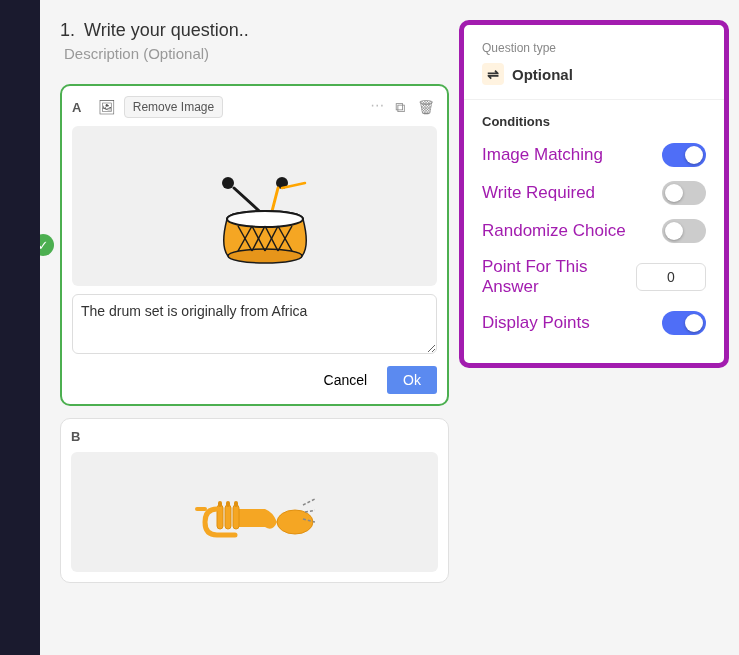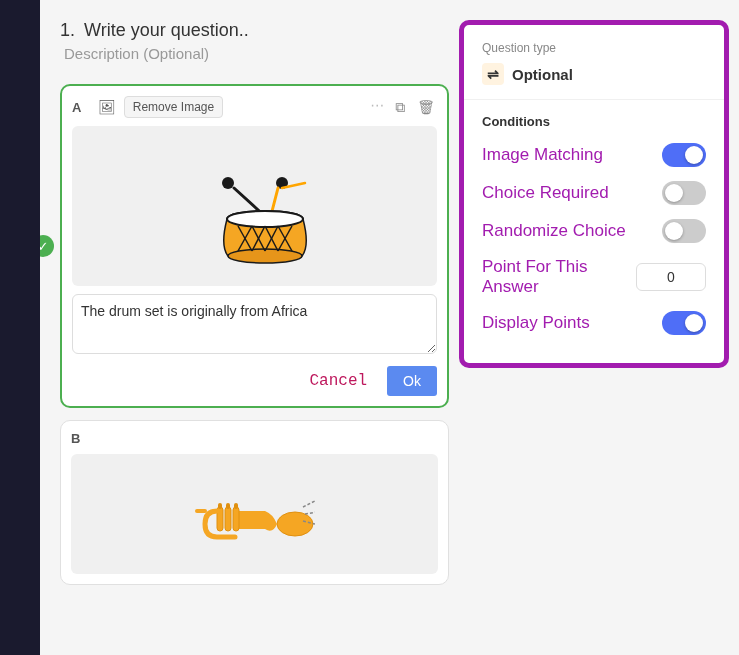--- a/index.html
+++ b/index.html
@@ -161,25 +161,24 @@
     .card-actions {
       display: flex;
       justify-content: flex-end;
       gap: 8px;
       margin-top: 8px;
     }
 
     .btn-cancel {
       background: none;
       border: none;
-      font-size: 16px;
-      color: #be185d;
+      font-size: 14px;
+      color: #000000;
       cursor: pointer;
       padding: 6px 12px;
-      font-family: Liberation Mono, monospace;
     }
 
     .btn-ok {
       background: #5b8af0;
       color: white;
       border: none;
       border-radius: 3px;
       padding: 6px 16px;
       font-size: 14px;
       cursor: pointer;
@@ -464,21 +463,21 @@
           <div class="condition-row">
             <span class="condition-label">Image Matching</span>
             <label class="toggle">
               <div class="toggle-track on">
                 <div class="toggle-thumb"></div>
               </div>
             </label>
           </div>
 
           <div class="condition-row">
-            <span class="condition-label">Choice Required</span>
+            <span class="condition-label">Write Required</span>
             <label class="toggle">
               <div class="toggle-track">
                 <div class="toggle-thumb"></div>
               </div>
             </label>
           </div>
 
           <div class="condition-row">
             <span class="condition-label">Randomize Choice</span>
             <label class="toggle">

